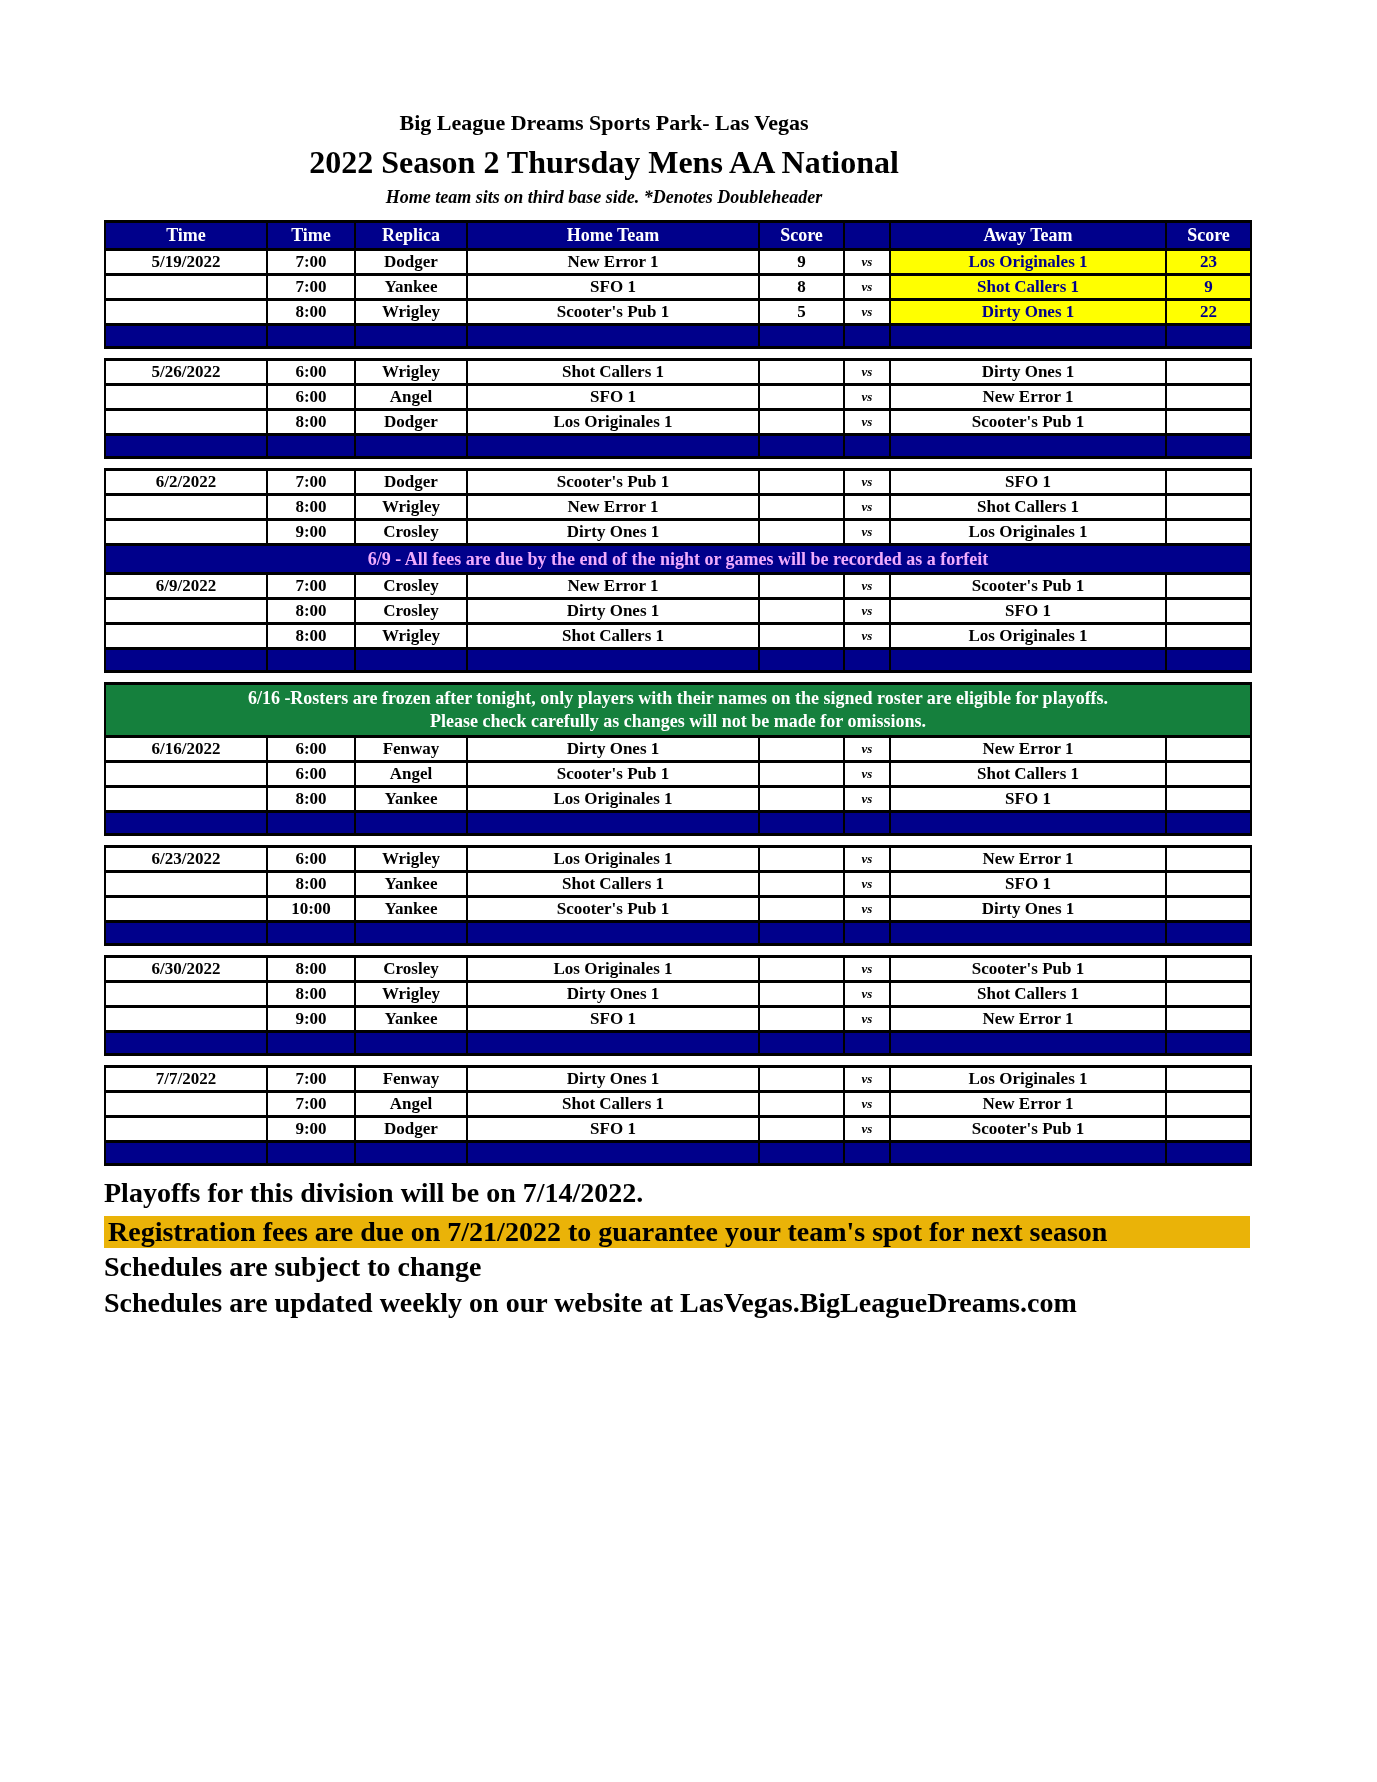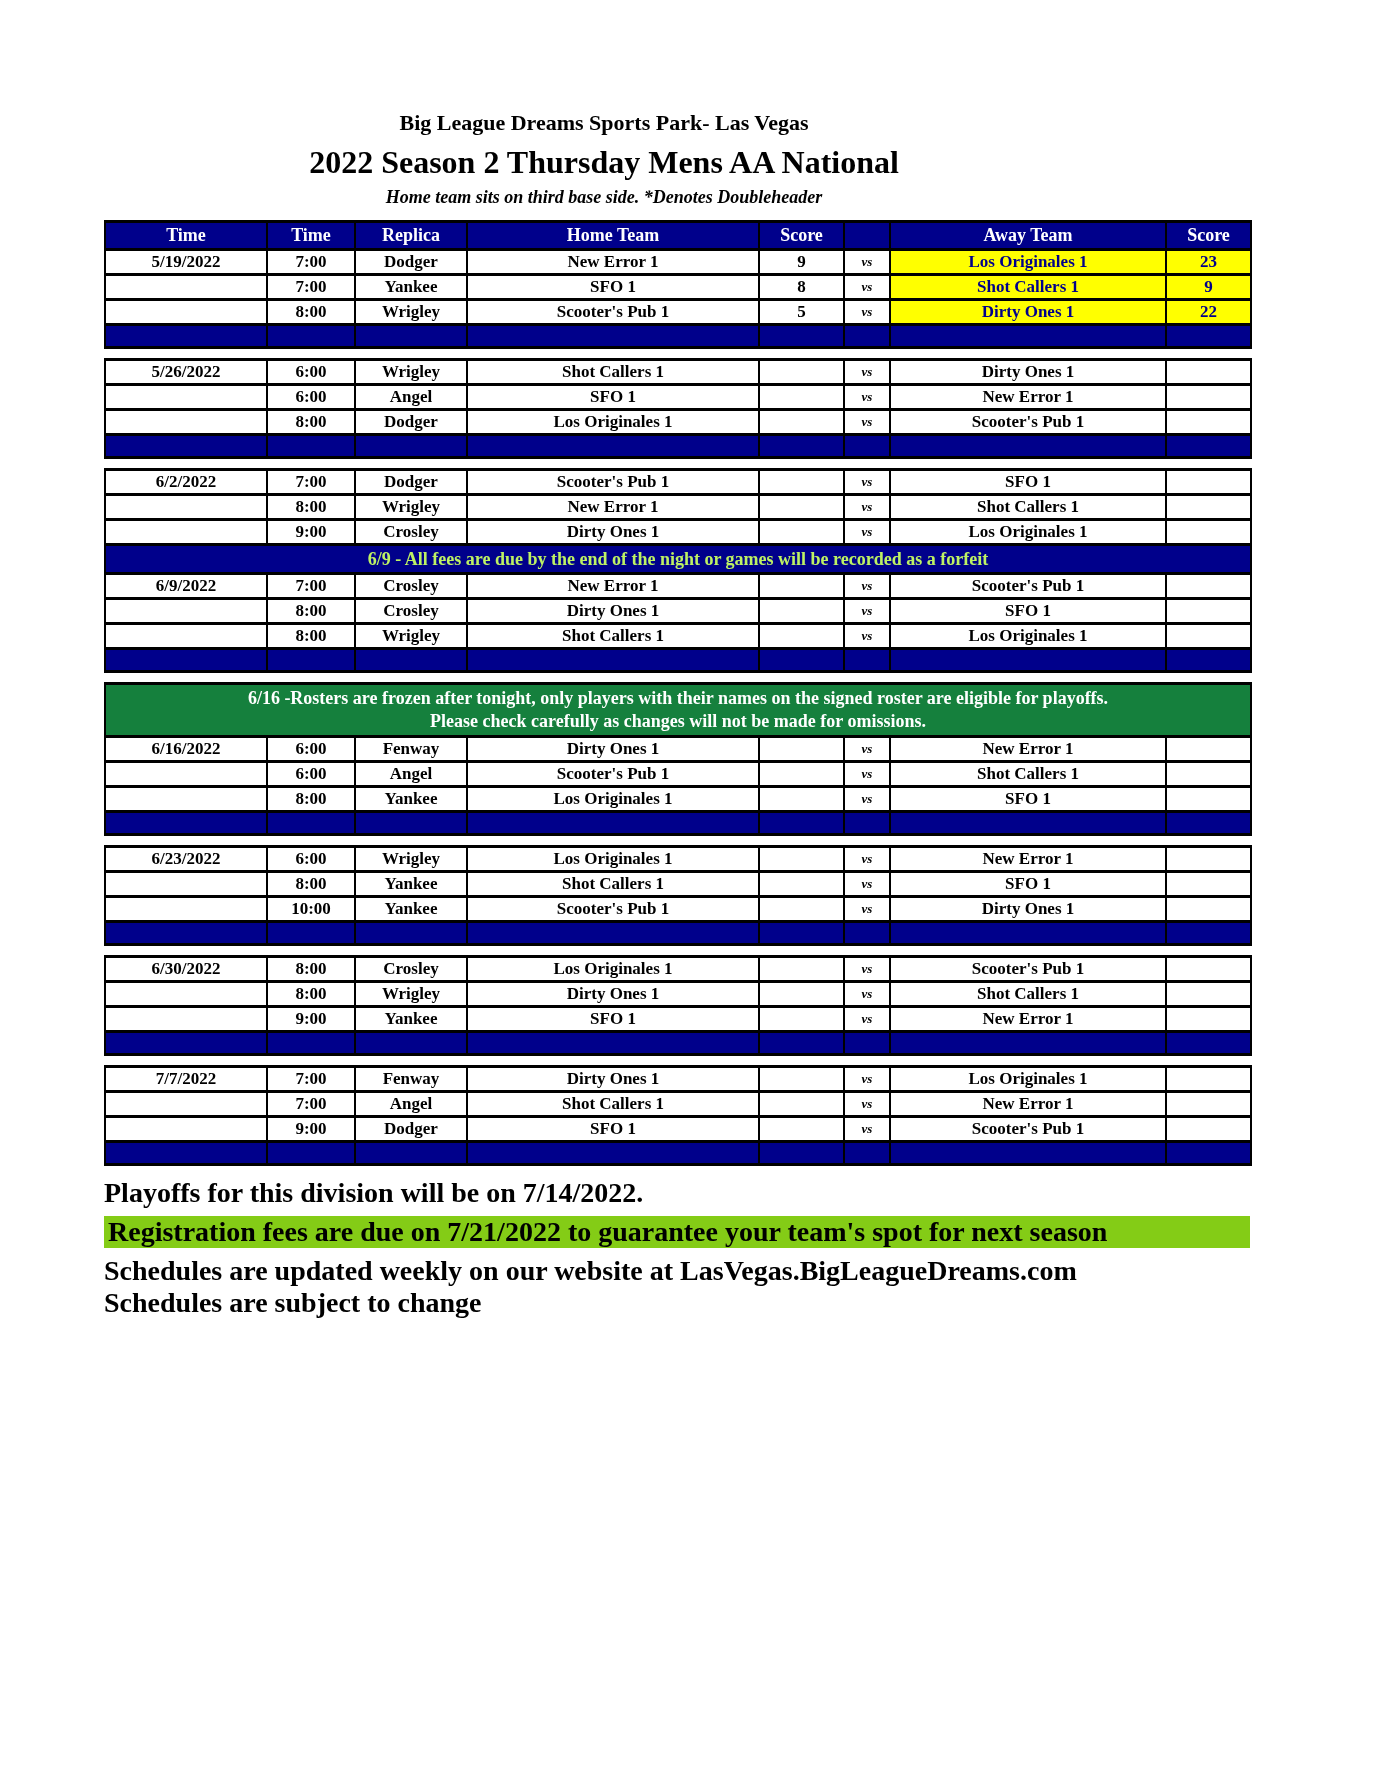--- a/index.html
+++ b/index.html
@@ -18,26 +18,26 @@
   .sched th,.sched td{
     border:2px solid #000;border-top-width:3px;border-bottom-width:3px;
     font-size:17px;font-weight:bold;text-align:center;
     padding:0;height:22px;line-height:22px;overflow:hidden;white-space:nowrap;
   }
   .sched th{background:#00008B;color:#fff;font-size:18px;height:25px;line-height:25px;}
   .sched td.hl{background:#FFFF00;color:#00008B;}
   .sched td.vs{font-style:italic;font-size:13px;}
   .sched tr.spacer td{background:#00008B;height:20px;}
   .sched tr.gap td{border:none;background:#fff;height:9px;}
-  .sched tr.note td{background:#00008B;color:#bef264;font-size:18px;height:26px;line-height:26px;}
+  .sched tr.note td{background:#00008B;color:#f0abfc;font-size:18px;height:26px;line-height:26px;}
   .sched tr.notice td{background:#15803d;color:#fff;font-size:18px;height:auto;line-height:23px;padding:2px 0;white-space:normal;}
 
   .f-line{font-size:28px;line-height:26px;}
   .f1{margin-top:14px;}
-  .f2{background:#84cc16;margin-top:10px;height:32px;line-height:32px;width:1146px;padding-left:4px;box-sizing:border-box;}
+  .f2{background:#eab308;margin-top:10px;height:32px;line-height:32px;width:1146px;padding-left:4px;box-sizing:border-box;}
   .f3{margin-top:10px;}
   .f4{margin-top:6px;}
 </style>
 </head>
 <body>
 
 <div class="wrap">
 
   <div class="heading">
     <div class="title">Big League Dreams Sports Park- Las Vegas</div>
@@ -404,16 +404,16 @@
           <td></td>
           <td></td>
           <td></td>
           <td></td>
         </tr>
       </tbody>
   </table>
 
   <div class="f-line f1">Playoffs for this division will be on 7/14/2022.</div>
   <div class="f-line f2">Registration fees are due on 7/21/2022 to guarantee your team's spot for next season</div>
+  <div class="f-line f4">Schedules are subject to change</div>
   <div class="f-line f3">Schedules are updated weekly on our website at LasVegas.BigLeagueDreams.com</div>
-  <div class="f-line f4">Schedules are subject to change</div>
 
 </div>
 
 </body></html>

